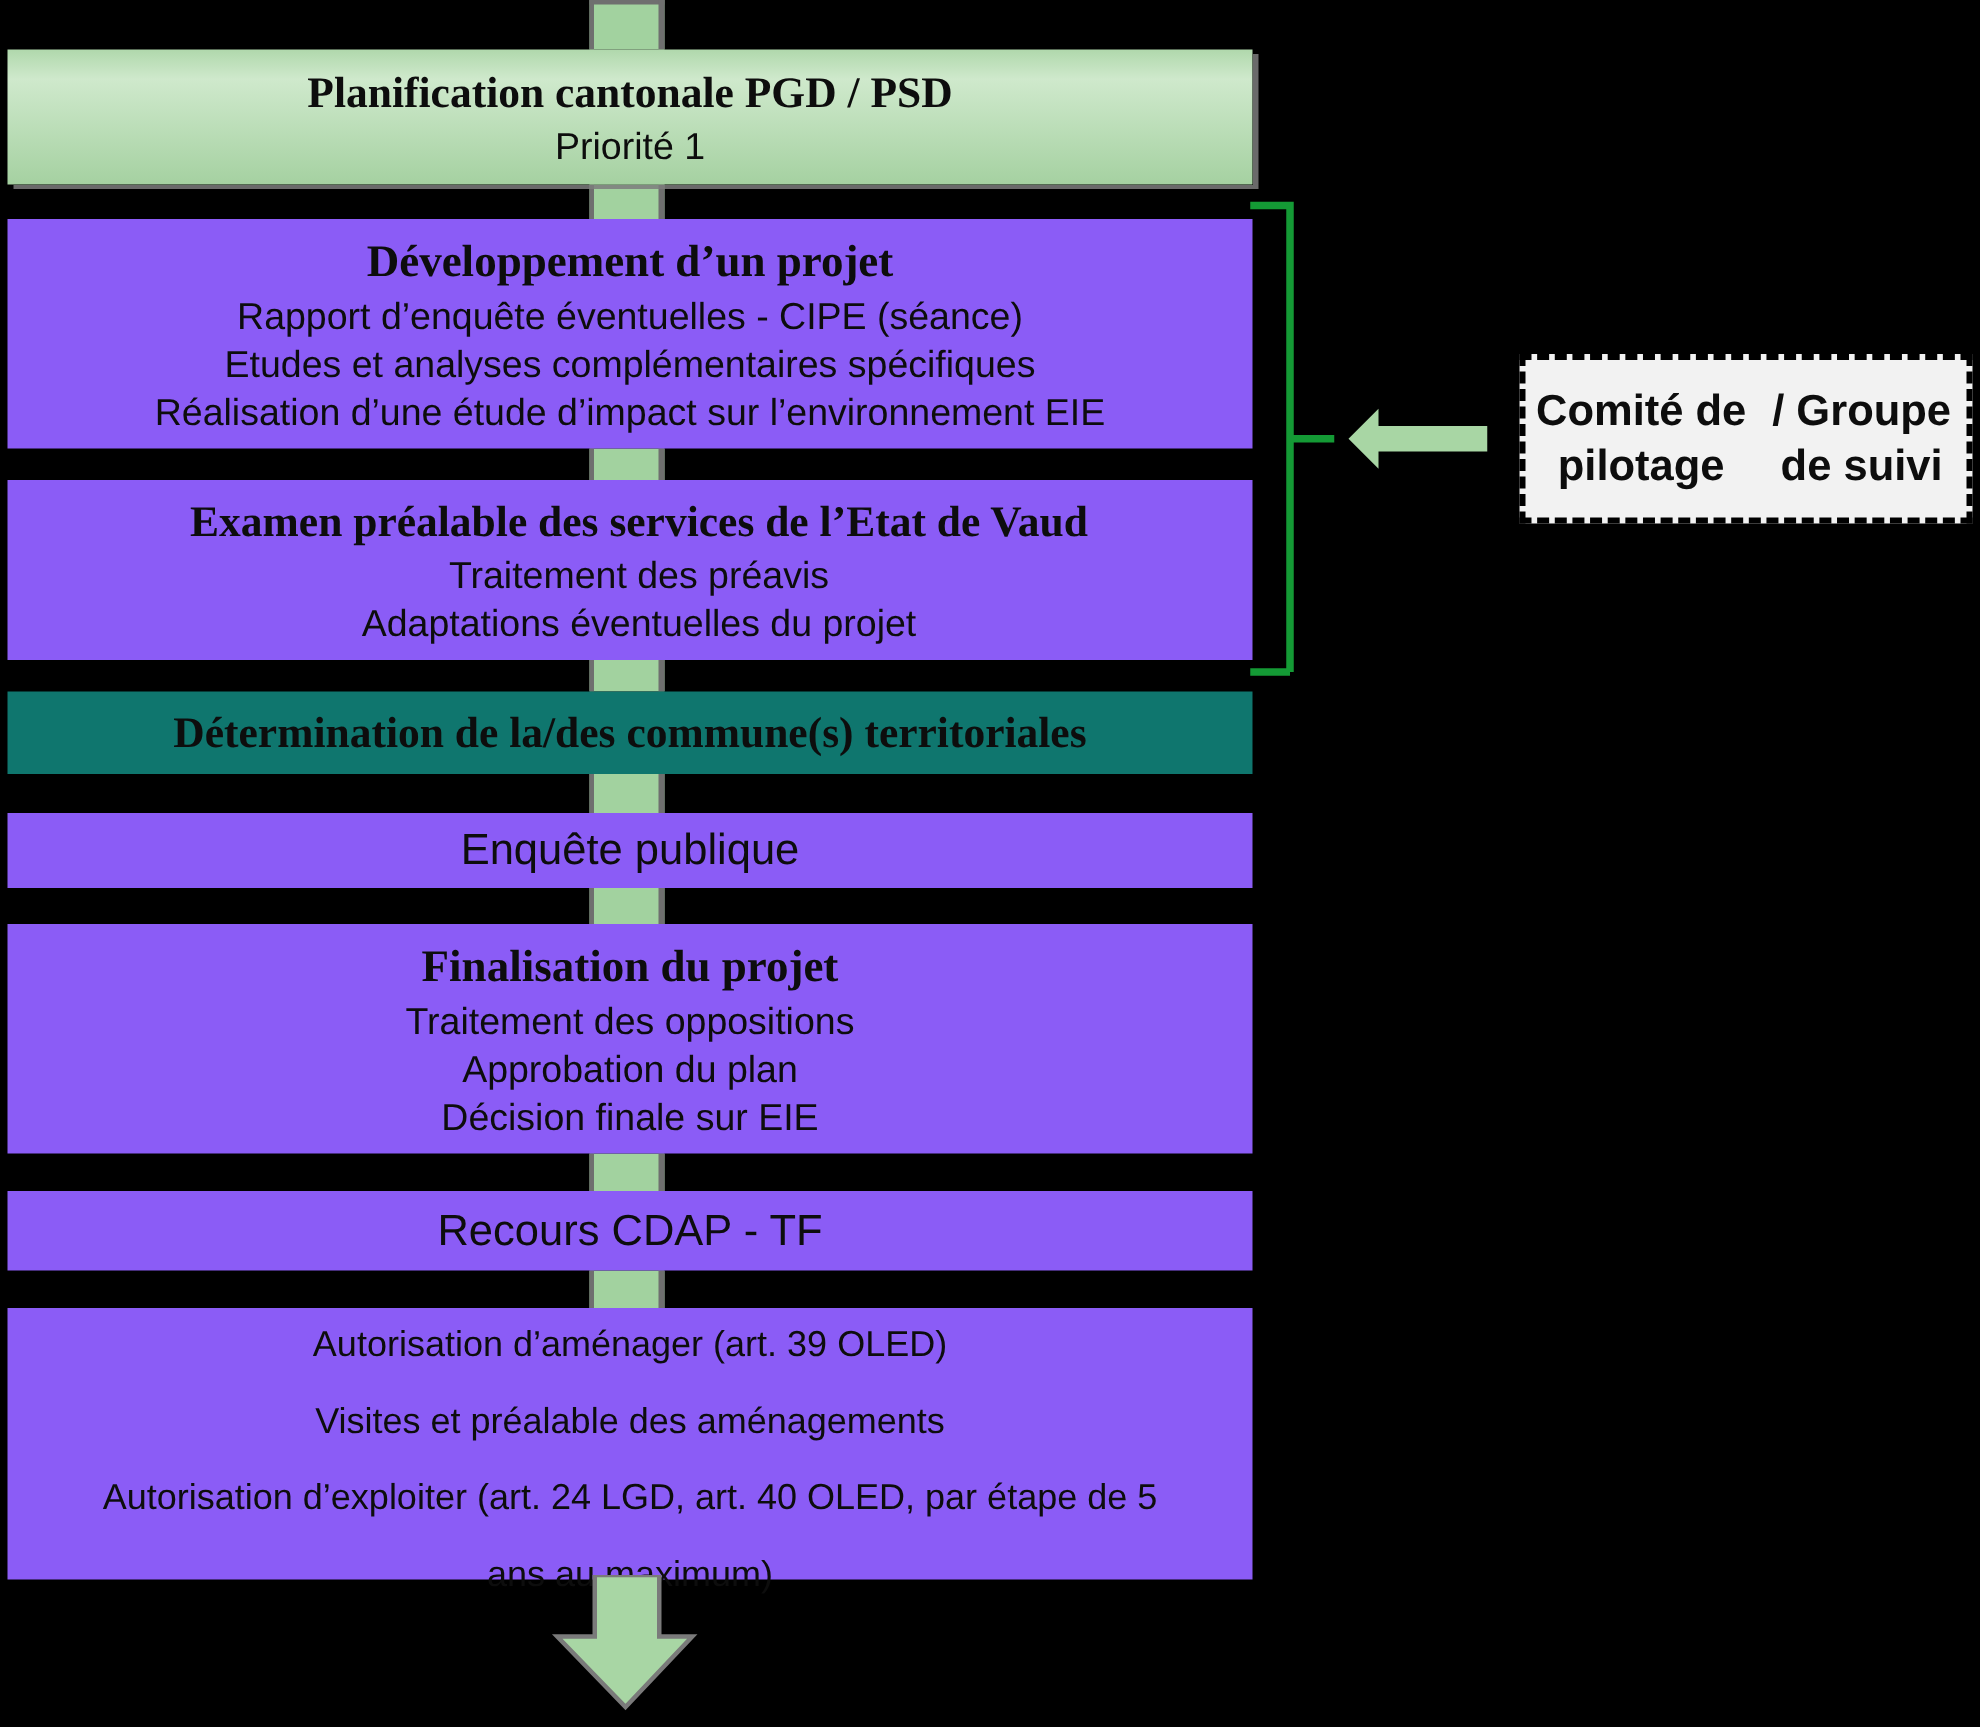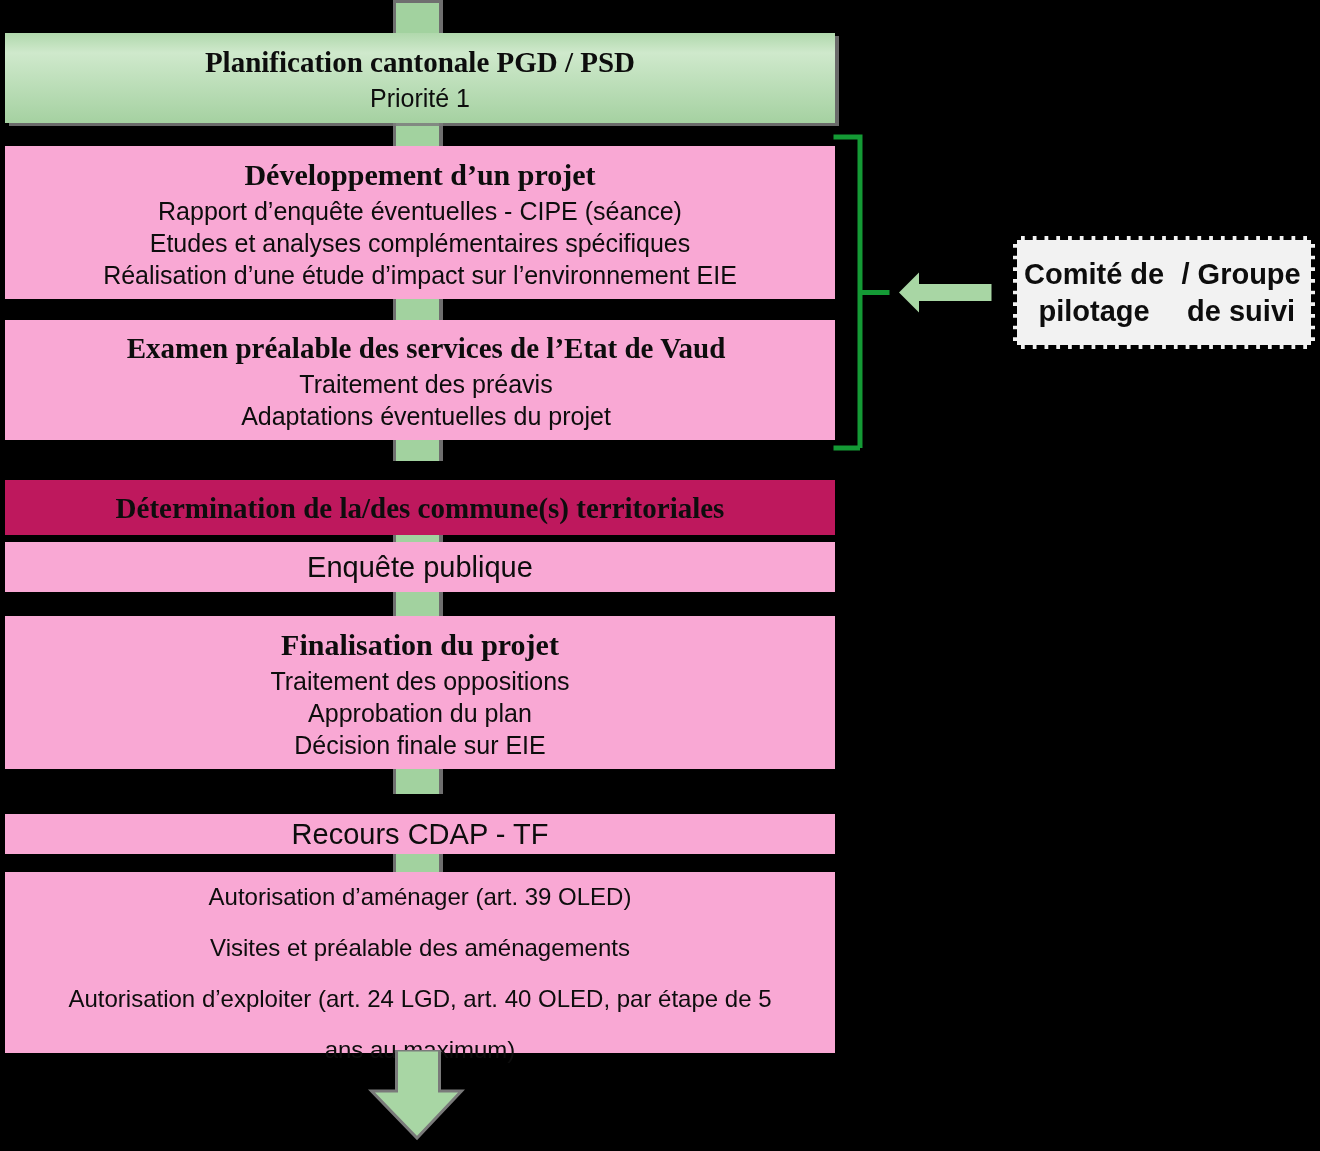--- a/index.html
+++ b/index.html
@@ -3,28 +3,28 @@
 <meta charset="utf-8">
 <style>
   html,body{margin:0;padding:0;background:#000;}
   .stage{
     position:relative;width:1320px;height:1151px;background:#000;overflow:hidden;
     font-family:"Liberation Sans", sans-serif;color:#0d0d0d;
   }
   
   .box{
     position:absolute;left:5px;width:830px;box-sizing:border-box;
-    background:#f9a8d4;text-align:center;
+    background:#8b5cf6;text-align:center;
     display:flex;flex-direction:column;justify-content:center;align-items:center;
   }
   .box.green{
     background:linear-gradient(180deg,#b0d8ac 0%,#cfe9cc 22%,#a5d1a1 100%);
     box-shadow:4px 3px 0 rgba(125,125,125,0.85);
   }
-  .box.teal{background:#be185d;margin-top:19px;}
+  .box.teal{background:#0f766e;}
   .title{font-weight:bold;font-size:30px;line-height:40px;white-space:nowrap;font-family:Liberation Serif, serif;}
   .t29{font-size:29px;}
   .line{font-size:25px;line-height:32px;white-space:nowrap;}
   .line.small{font-size:24px;line-height:31px;margin-top:20px;}
   .plain{font-weight:normal;font-size:29px;line-height:36px;white-space:nowrap;}
   
   .conn{
     position:absolute;left:393px;width:50px;background:#a2d29f;box-sizing:border-box;
     border-left:3px solid #6f6f6f;border-right:4px solid #6f6f6f;
   }
@@ -36,21 +36,21 @@
   #b2{top:146px;height:153px;}
   #c2{top:299px;height:21px;}
   #b3{top:320px;height:120px;padding-left:12px;}
   #c3{top:440px;height:21px;}
   #b4{top:461px;height:55px;}
   #c4{top:516px;height:26px;}
   #b5{top:542px;height:50px;}
   #c5{top:592px;height:24px;}
   #b6{top:616px;height:153px;}
   #c6{top:769px;height:25px;}
-  #b7{top:794px;height:40px;margin-top:20px;}
+  #b7{top:794px;height:53px;}
   #c7{top:847px;height:25px;}
   #b8{top:872px;height:181px;}
   #down-arrow{position:absolute;left:355px;top:1050px;}
   #side-assembly{position:absolute;left:825px;top:128px;}
   
   .note{
     position:absolute;left:1013px;top:236px;width:302px;height:113px;box-sizing:border-box;
     background:#f2f2f2;border:4px dashed #000;
     display:flex;flex-direction:row;justify-content:center;align-items:center;
     font-weight:bold;font-size:29px;line-height:37px;text-align:center;color:#0d0d0d;

